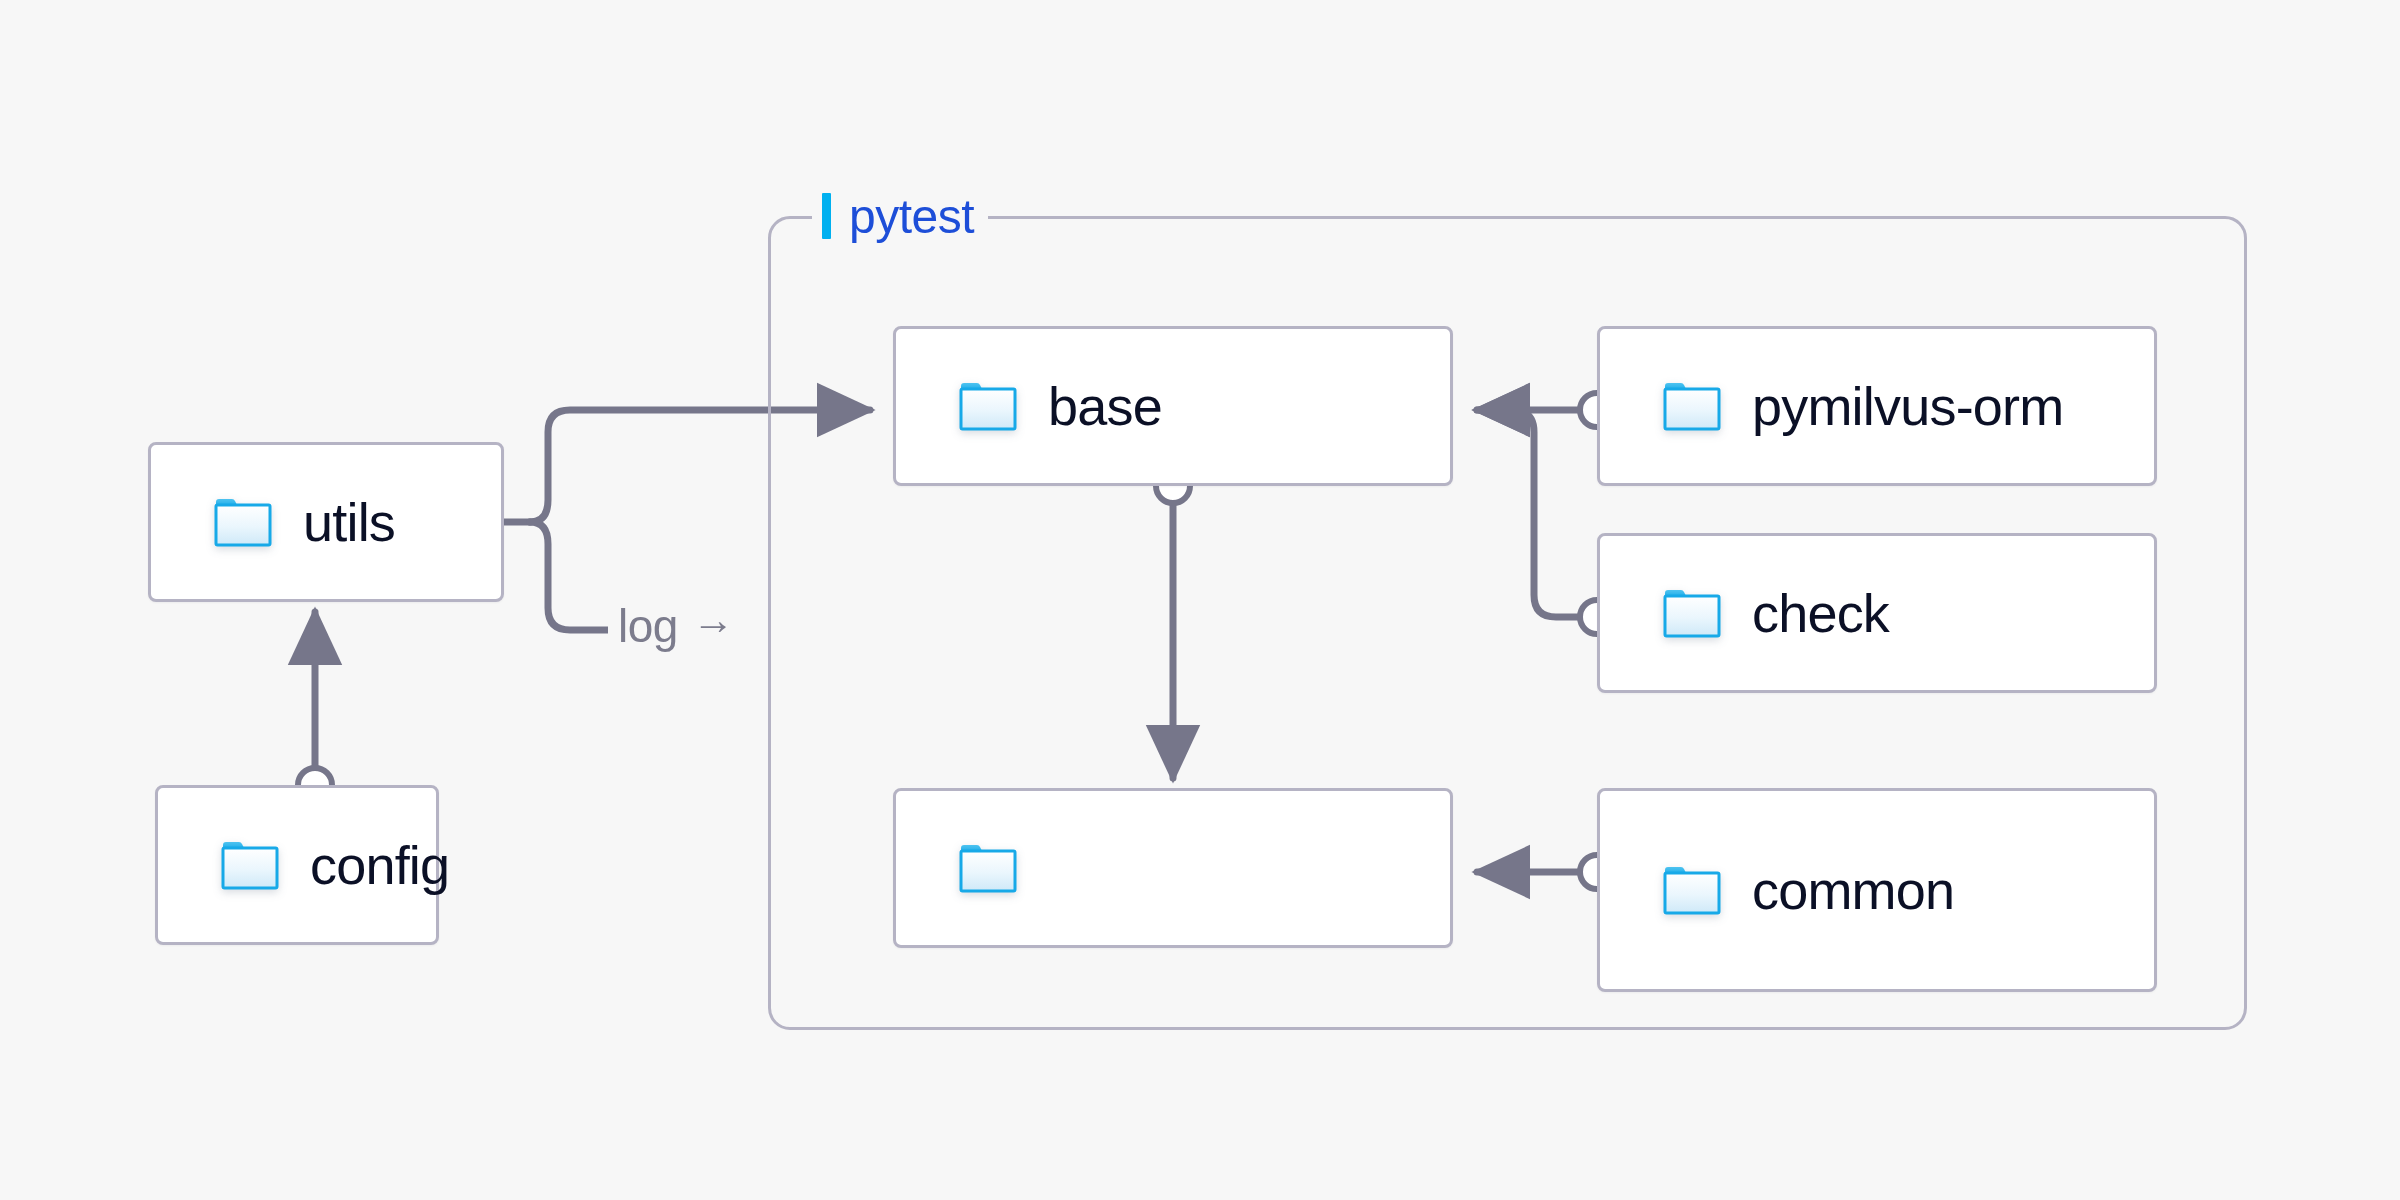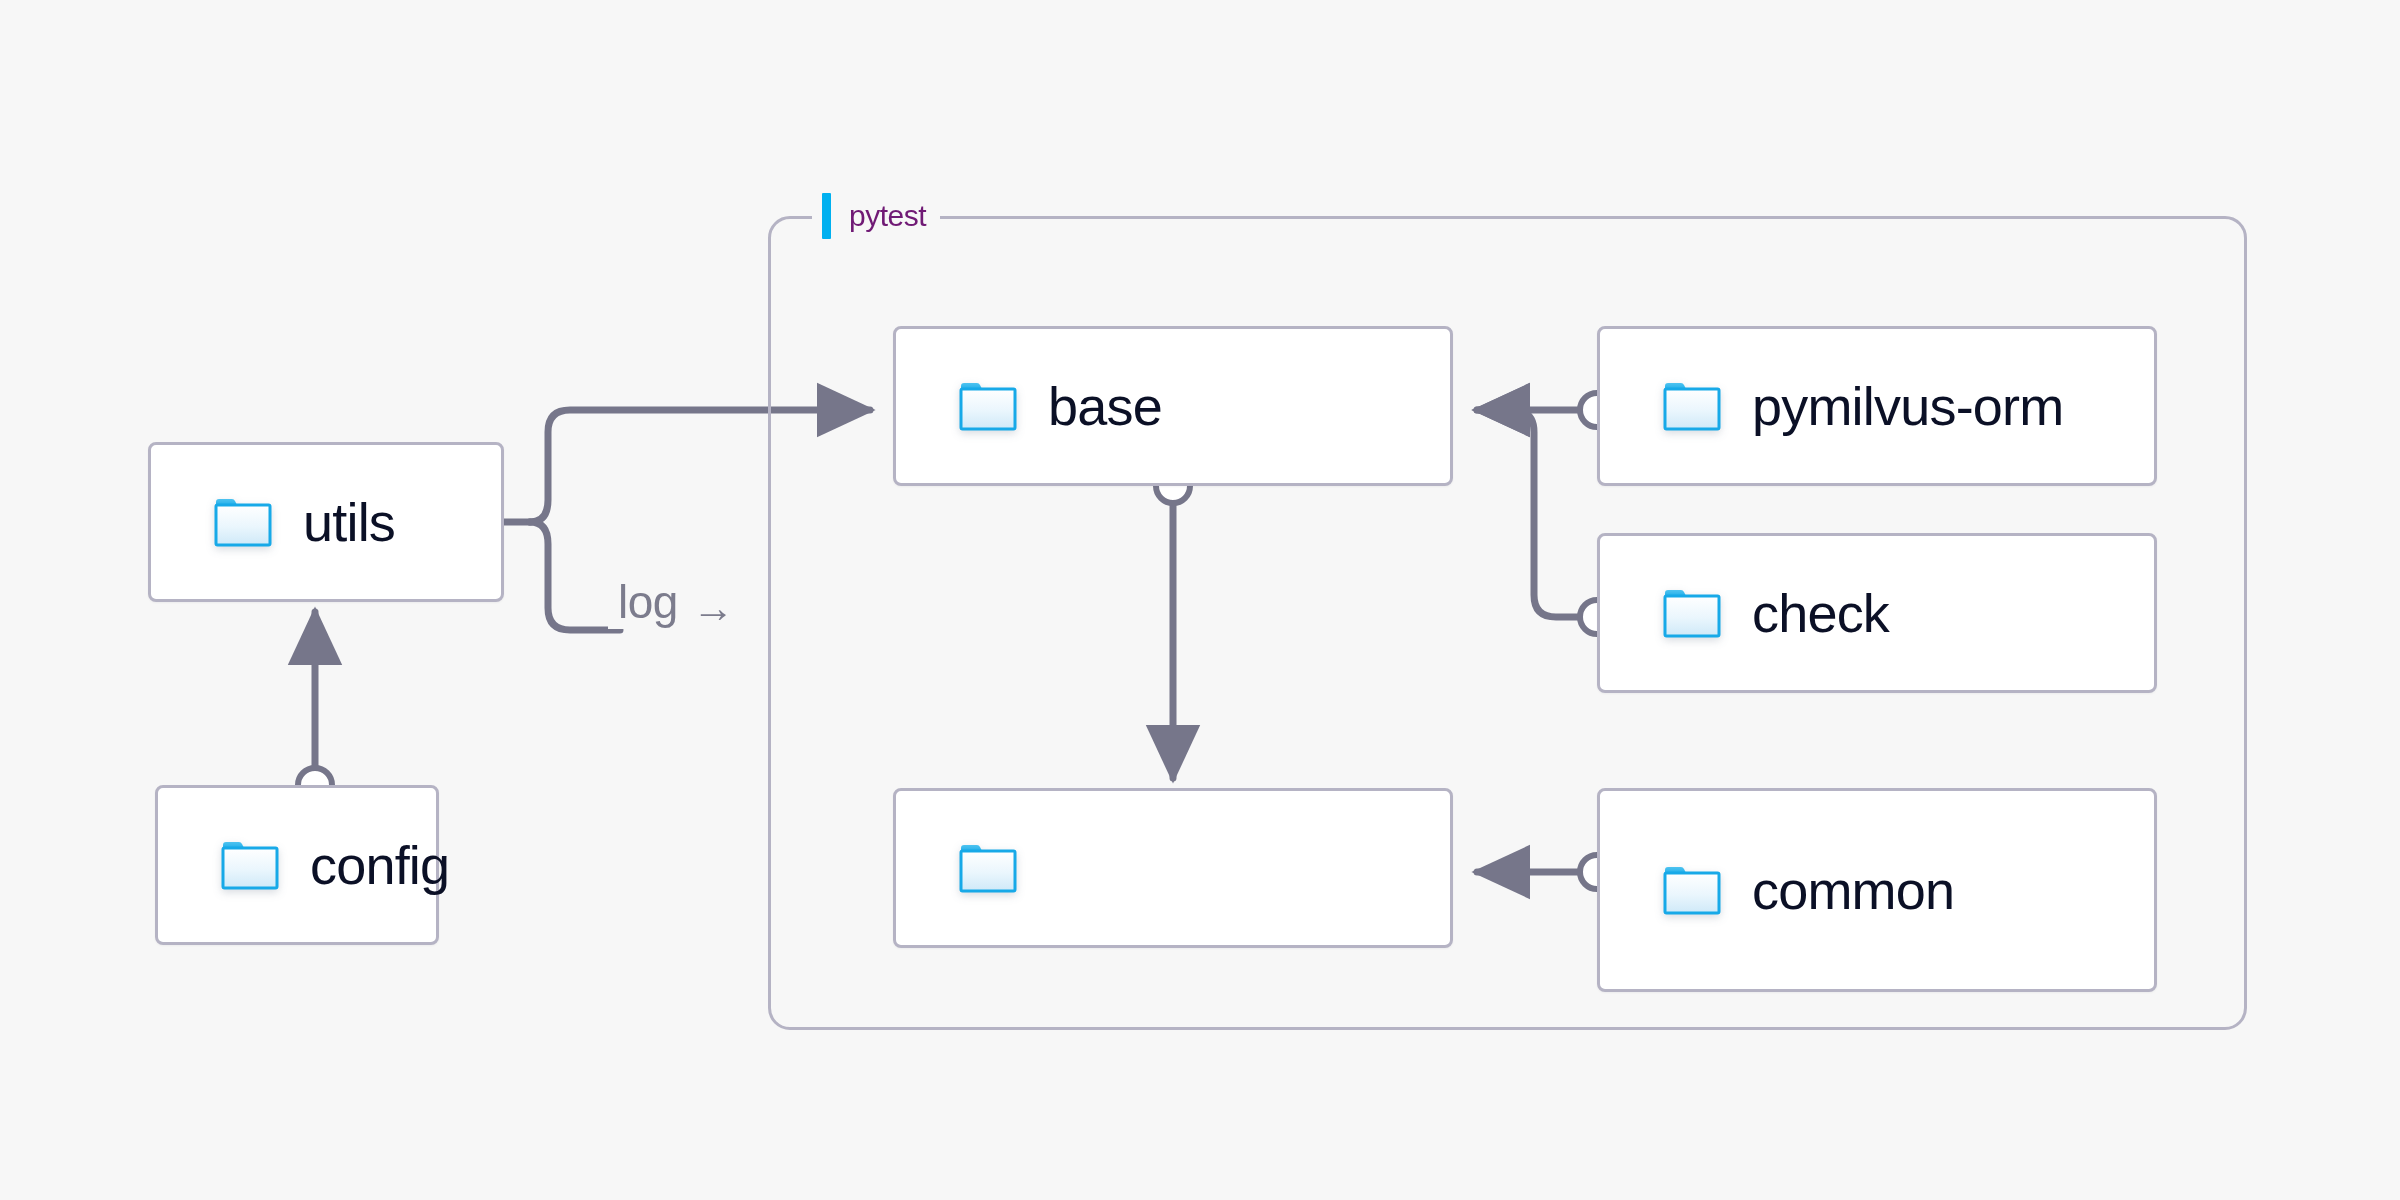--- a/index.html
+++ b/index.html
@@ -41,22 +41,22 @@
     height: 64px;
   }
   .group-accent-bar {
     width: 9px;
     height: 46px;
     background: #00b0f0;
     border-radius: 1px;
     flex: none;
   }
   .group-label-text {
-    font-size: 30px;
-    color: #701a75;
+    font-size: 48px;
+    color: #1d4ed8;
     letter-spacing: -0.5px;
     white-space: nowrap;
   }
 
   
   .node {
     position: absolute;
     box-sizing: border-box;
     background: #ffffff;
     border: 3px solid #b5b3c4;
@@ -81,28 +81,29 @@
     width: 60px;
     height: 52px;
     position: relative;
     filter: drop-shadow(0 3px 4px rgba(40,60,90,0.18));
   }
 
   
   .edge-label {
     position: absolute;
     display: flex;
-    align-items: flex-end;
+    align-items: flex-start;
     gap: 14px;
     color: #7c7c8d;
     font-size: 46px;
     letter-spacing: -0.5px;
     background: #f7f7f7;
     padding: 0 10px;
     white-space: nowrap;
+    margin-top: 24px;
   }
   .edge-label-arrow {
     font-size: 42px;
     line-height: 1;
     color: #7c7c8d;
   }
 </style>
 </head>
 <body>
 

